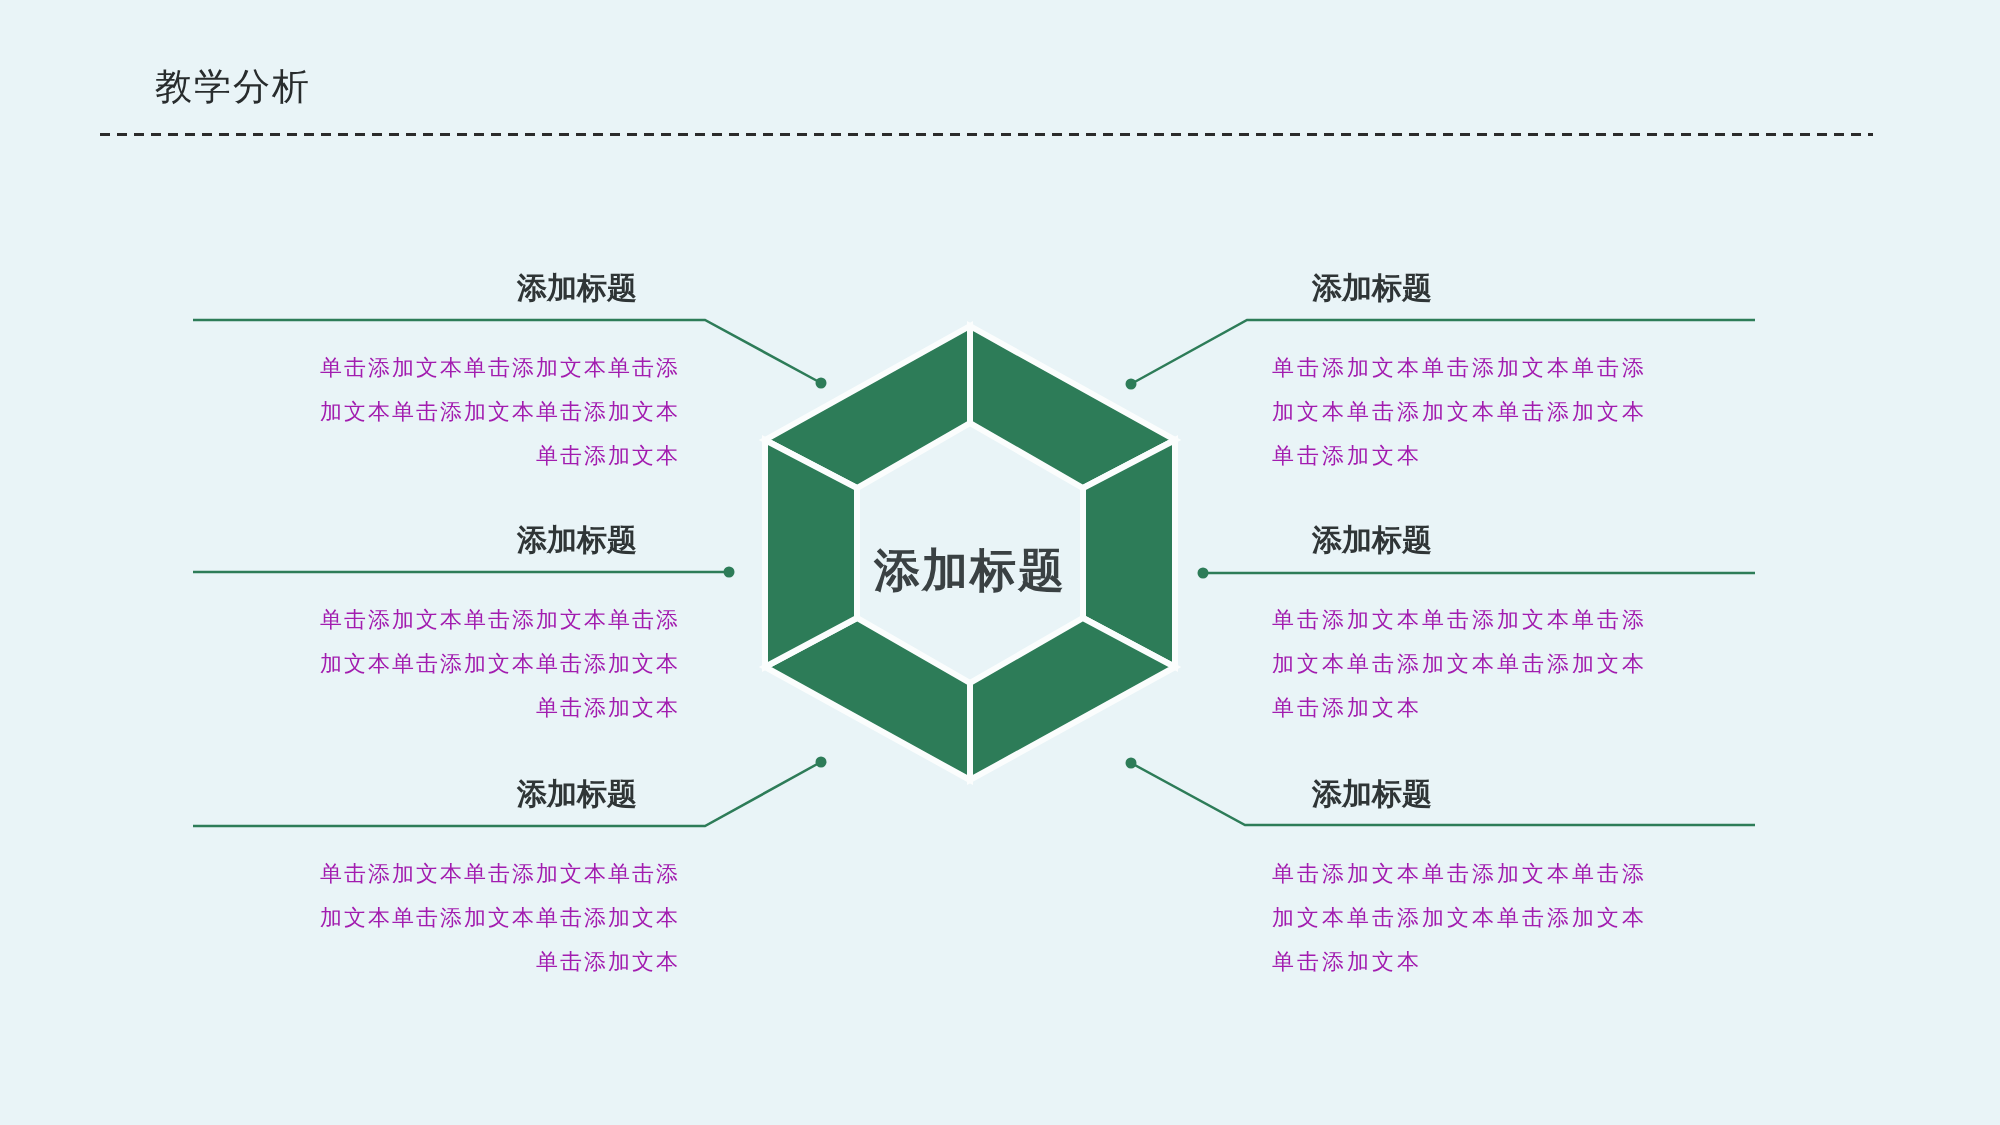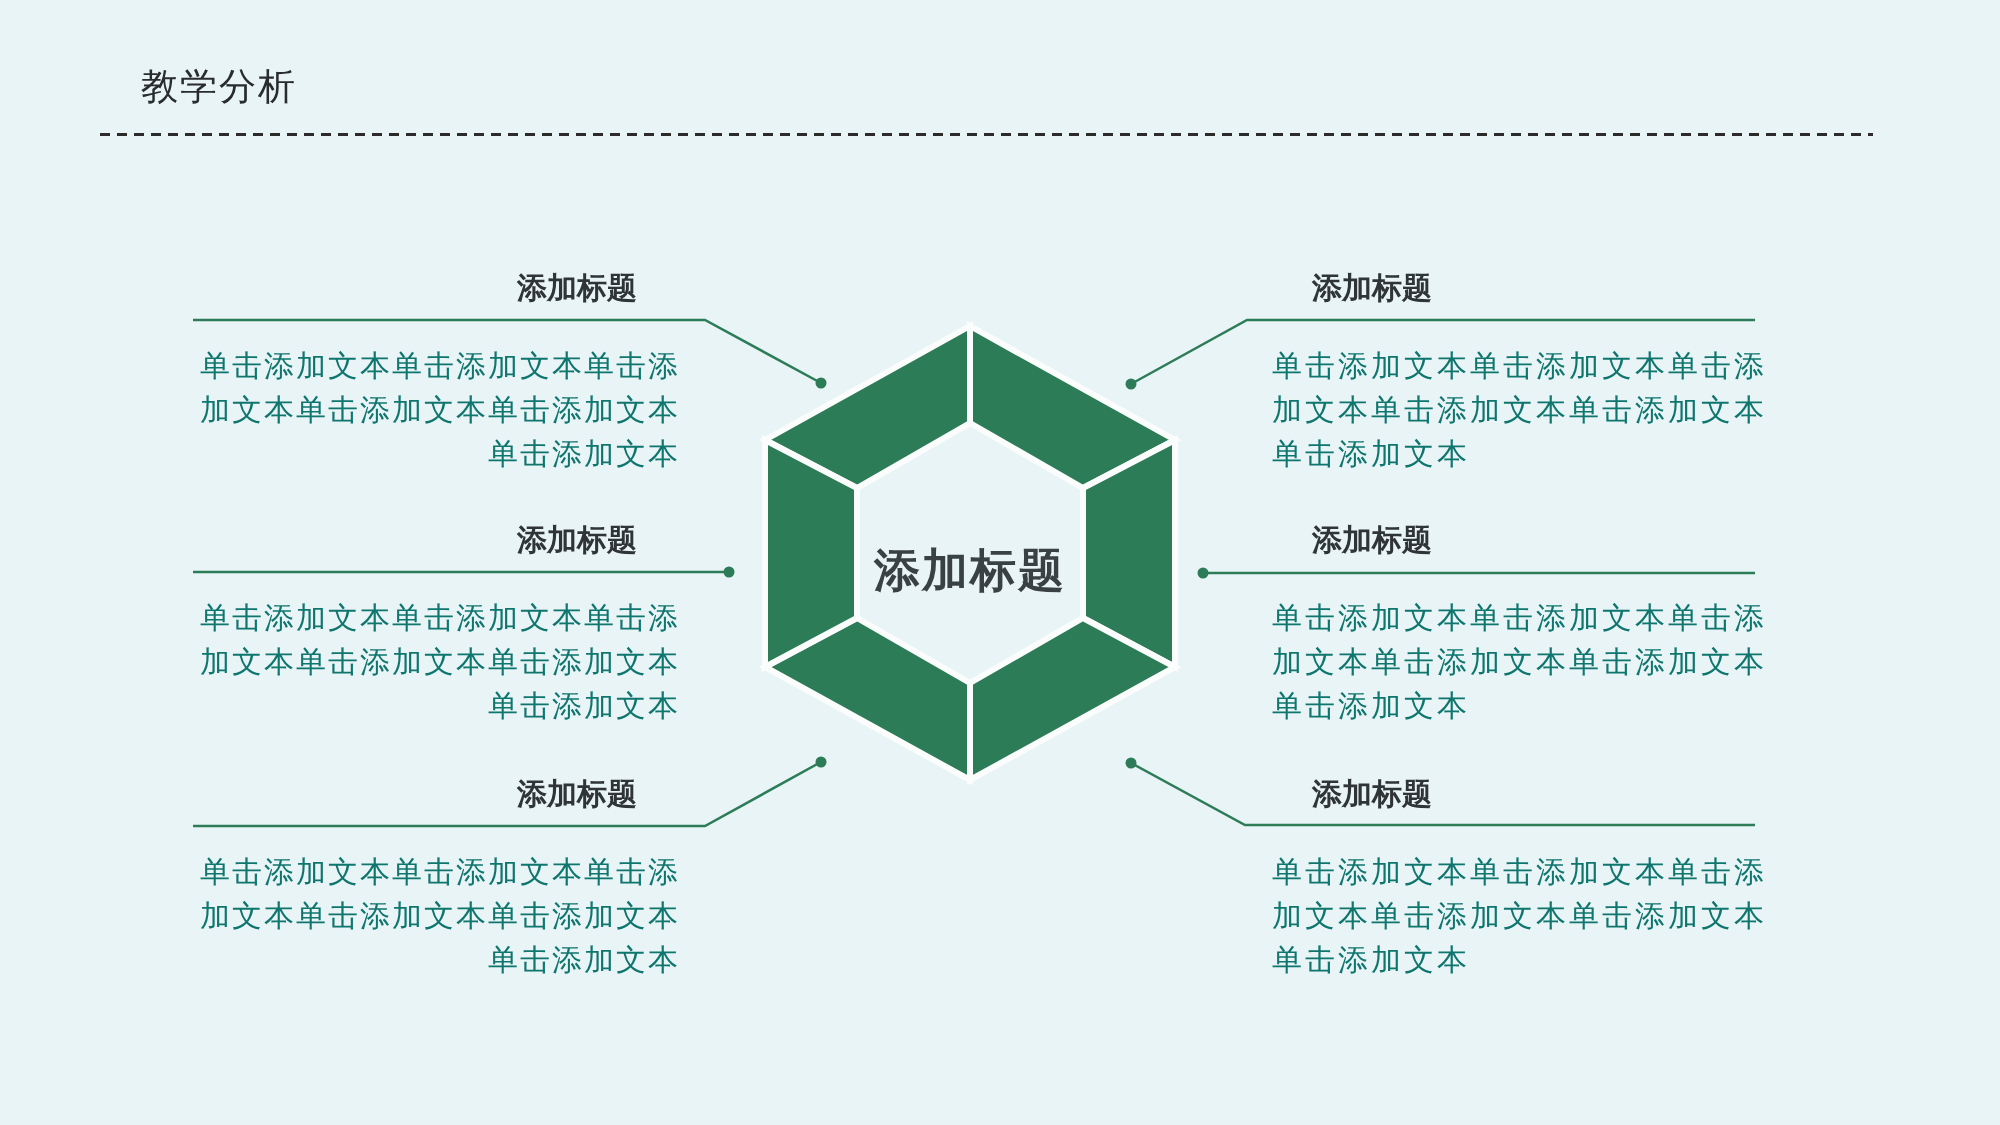--- a/index.html
+++ b/index.html
@@ -4,21 +4,21 @@
 <style>
   html,body{margin:0;padding:0;}
   .slide{
     position:relative;
     width:2000px;height:1125px;
     background:#e9f4f7;
     font-family:"Liberation Sans",sans-serif;
     overflow:hidden;
   }
   .header-title{
-    position:absolute;left:141px;top:62px;
+    position:absolute;left:155px;top:62px;
     font-size:37px;color:#282c2d;letter-spacing:2px;
   }
   .header-divider{
     position:absolute;left:100px;top:133px;width:1773px;height:3px;
     background:repeating-linear-gradient(to right,#2b2b2b 0 10px,transparent 10px 17px);
   }
   .diagram-svg{position:absolute;left:0;top:0;}
   .center-title{
     position:absolute;left:770px;top:540px;width:400px;
     text-align:center;font-size:46px;font-weight:bold;color:#3a4143;
@@ -28,21 +28,21 @@
   .section.left{left:193px;width:487px;}
   .section.right{left:1272px;width:483px;}
   .sec-title{
     position:absolute;left:0;width:100%;
     font-size:30px;font-weight:bold;color:#2f3536;box-sizing:border-box;
   }
   .left .sec-title{text-align:right;padding-right:43px;}
   .right .sec-title{text-align:left;padding-left:40px;}
   .sec-body{position:absolute;left:0;width:100%;}
   .body-line{
-    font-size:30px;line-height:44px;color:#0f766e;white-space:nowrap;font-family:Liberation Mono, monospace;
+    font-size:22px;line-height:44px;color:#a21caf;white-space:nowrap;
   }
   .left .body-line{text-align:right;letter-spacing:2px;}
   .right .body-line{text-align:left;letter-spacing:3px;}
 </style>
 </head>
 <body>
 
 <div class="slide">
 
   <div class="header-title">教学分析</div>

